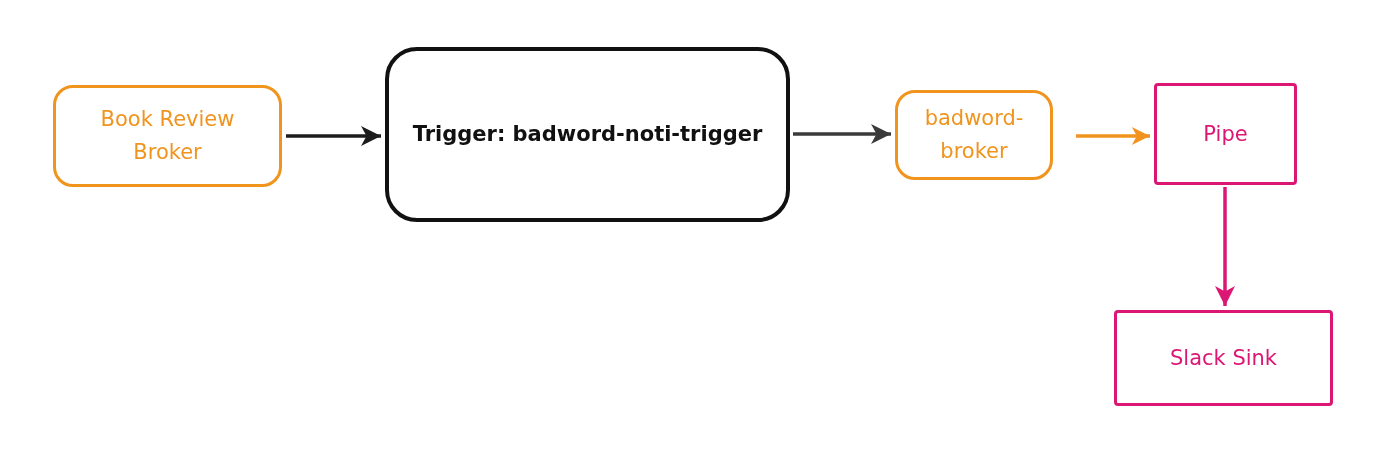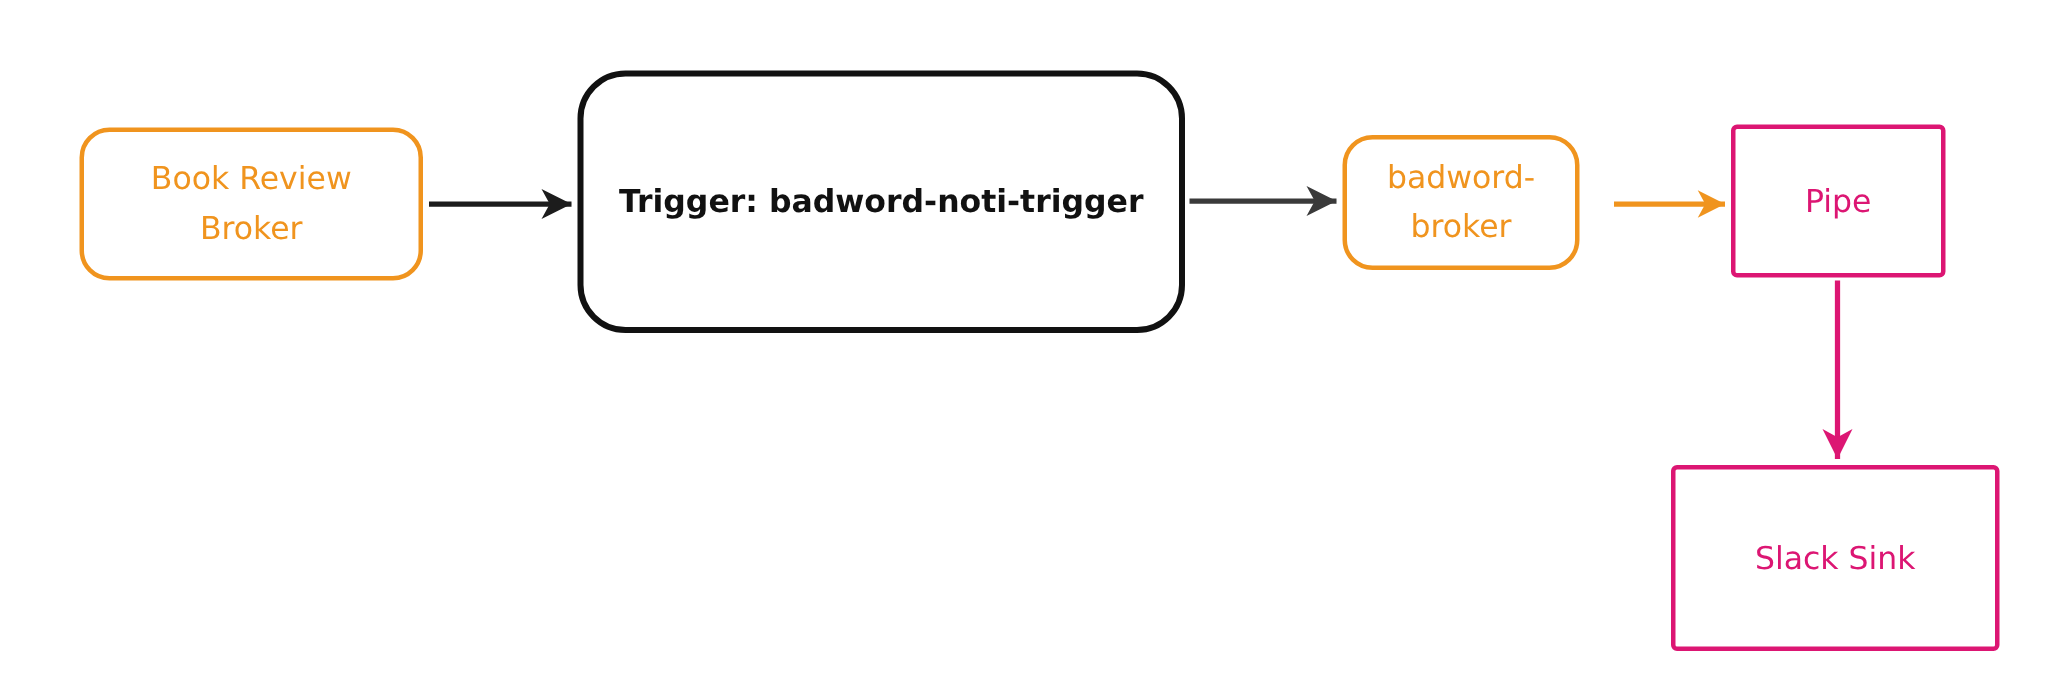--- a/index.html
+++ b/index.html
@@ -57,21 +57,21 @@
   }
   .node.blackbox {
     border: 4px solid var(--node_black);
     color: var(--node_black);
     border-radius: 32px;
   }
   #node-book    { left: 53px;   top: 85px;  width: 229px; height: 102px; }
   #node-trigger { left: 385px;  top: 47px;  width: 405px; height: 175px; }
   #node-badword { left: 895px;  top: 90px;  width: 158px; height: 90px;  }
   #node-pipe    { left: 1154px; top: 83px;  width: 143px; height: 102px; }
-  #node-slack   { left: 1114px; top: 310px; width: 219px; height: 124px; }
+  #node-slack   { left: 1114px; top: 310px; width: 219px; height: 96px; }
 
   .trigger-line { font-size: 21px; line-height: 33px; }
   .trigger-line b { font-weight: 700; }
 </style>
 </head>
 <body>
 
 <div class="canvas">
 
   <svg class="edges">

